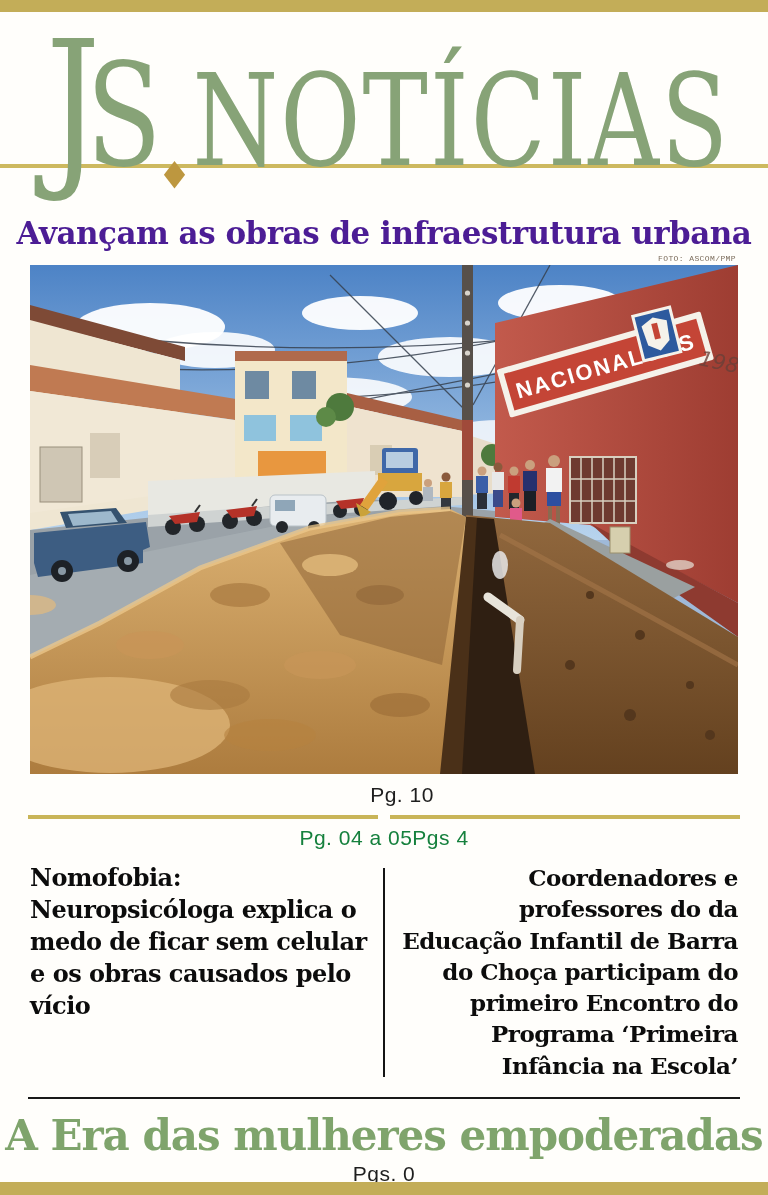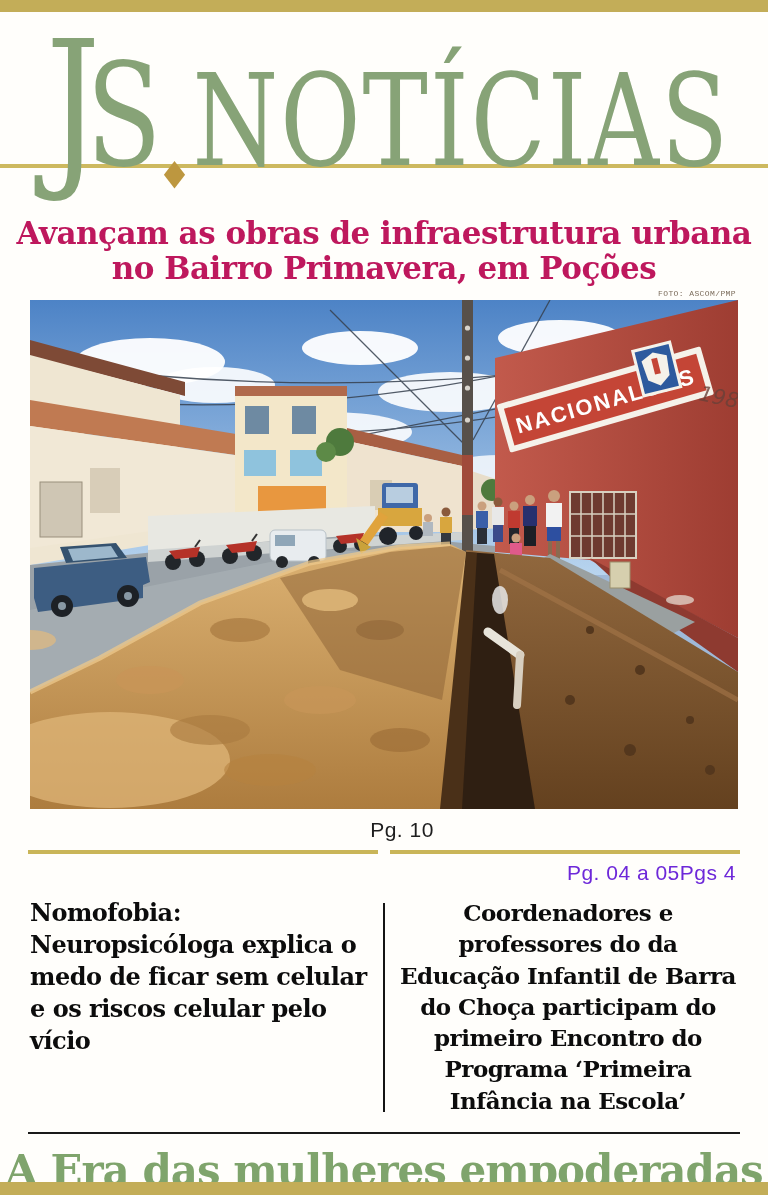--- a/index.html
+++ b/index.html
@@ -19,55 +19,55 @@
     transform:scaleY(1.29);transform-origin:0 0;white-space:nowrap;
   }
   .ms-j{font-size:135px;line-height:1;}
   .ms-s{font-size:110px;line-height:1;margin-left:-14px;}
   .ms-diamond{width:15px;height:15px;background:#bd973f;transform:rotate(45deg);
     align-self:flex-end;margin:0 10px 6px 6px;}
   .ms-rest{font-size:98px;line-height:1;letter-spacing:2px;}
 
   
   .main-headline{
-    margin-top:-6px;text-align:center;color:#be185d;
+    margin-top:-6px;text-align:center;color:#4c1d95;
     font-family:"DejaVu Serif",serif;font-weight:bold;
     font-size:31px;line-height:1.13;letter-spacing:-0.5px;
   }
   .photo-credit{
     text-align:right;margin:3px 32px 2px 0;font-size:8px;color:#7d6e5e;letter-spacing:.4px;font-family:Liberation Mono, monospace;
   }
 
   
   .photo-wrap{margin:0 30px;width:708px;height:509px;overflow:hidden;background:#9fb9d8;}
   .photo-wrap svg{display:block;}
 
   .pg-center{
     text-align:center;font-size:21px;color:#1e1e1e;margin-top:9px;letter-spacing:.5px;padding-left:36px;
   }
 
   
   .gold-row{display:flex;justify-content:space-between;margin:8px 28px 0 28px;}
   .gold-row div{width:49.2%;height:4px;background:#c9b558;}
 
   .refs-row{
-    display:flex;justify-content:flex-end;margin:7px 32px 0 32px;
-    font-size:21px;color:#6d28d9;letter-spacing:.5px;
+    display:flex;justify-content:center;margin:7px 32px 0 32px;
+    font-size:21px;color:#15803d;letter-spacing:.5px;
   }
 
   
   .columns{display:flex;margin:12px 30px 0 30px;position:relative;}
   .col-left{
     width:50%;padding-right:13px;box-sizing:border-box;
     font-family:"DejaVu Serif",serif;font-weight:bold;font-size:24px;
     line-height:1.33;letter-spacing:-0.5px;color:#0c0c0c;
   }
   .col-divider{width:2px;background:#141414;margin:6px 0 4px 0;}
   .col-right{
-    width:50%;padding-left:13px;box-sizing:border-box;text-align:center;
+    width:50%;padding-left:13px;box-sizing:border-box;text-align:right;
     font-family:"DejaVu Serif",serif;font-weight:bold;font-size:23px;
     line-height:1.36;letter-spacing:-0.5px;color:#0c0c0c;
   }
 
   
   .rule{height:2px;background:#191919;margin:16px 28px 0 28px;}
   .bottom-headline{
     text-align:center;margin-top:12px;color:#7fa46c;
     font-family:"DejaVu Serif",serif;font-weight:bold;font-size:42px;letter-spacing:-1px;
   }
@@ -83,21 +83,20 @@
   <div class="mast-title">
     <span class="ms-j">J</span>
     <span class="ms-s">S</span>
     <span class="ms-diamond"></span>
     <span class="ms-rest">NOTÍCIAS</span>
   </div>
 </div>
 
 <div class="main-headline">
   <div>Avançam as obras de infraestrutura urbana</div>
-  <div>no Bairro Primavera,  em Poções</div>
 </div>
 <div class="photo-credit">FOTO: ASCOM/PMP</div>
 
 <div class="photo-wrap">
 <svg width="708" height="509" viewBox="0 0 708 509" xmlns="http://www.w3.org/2000/svg">
   <defs>
     <linearGradient id="sky" x1="0" y1="0" x2="0" y2="1">
       <stop offset="0" stop-color="#4d83c6"></stop>
           <stop offset="1" stop-color="#b8d4ee"></stop>
     </linearGradient>
@@ -343,21 +342,21 @@
   <div></div>
   <div></div>
 </div>
 
 <div class="refs-row">
   <span>Pg. 04 a 05</span>
   <span>Pgs  4</span>
 </div>
 
 <div class="columns">
-  <div class="col-left">Nomofobia: Neuropsicóloga explica o medo de ficar sem celular e os riscos celular pelo vício</div>
+  <div class="col-left">Nomofobia: Neuropsicóloga explica o medo de ficar sem celular e os obras causados pelo vício</div>
   <div class="col-divider"></div>
   <div class="col-right">Coordenadores e professores do da Educação Infantil de Barra do Choça participam do primeiro Encontro do Programa ‘Primeira Infância na Escola’</div>
 </div>
 
 <div class="rule"></div>
 <div class="bottom-headline">A Era das mulheres empoderadas</div>
 <div class="pgs0">Pgs. 0</div>
 
 <div class="bottombar"></div>
 

